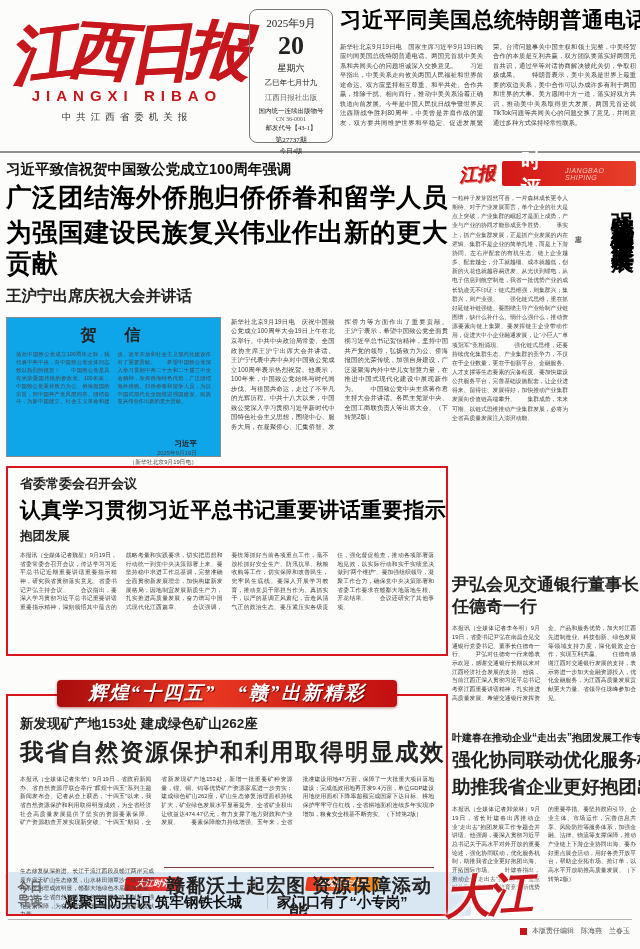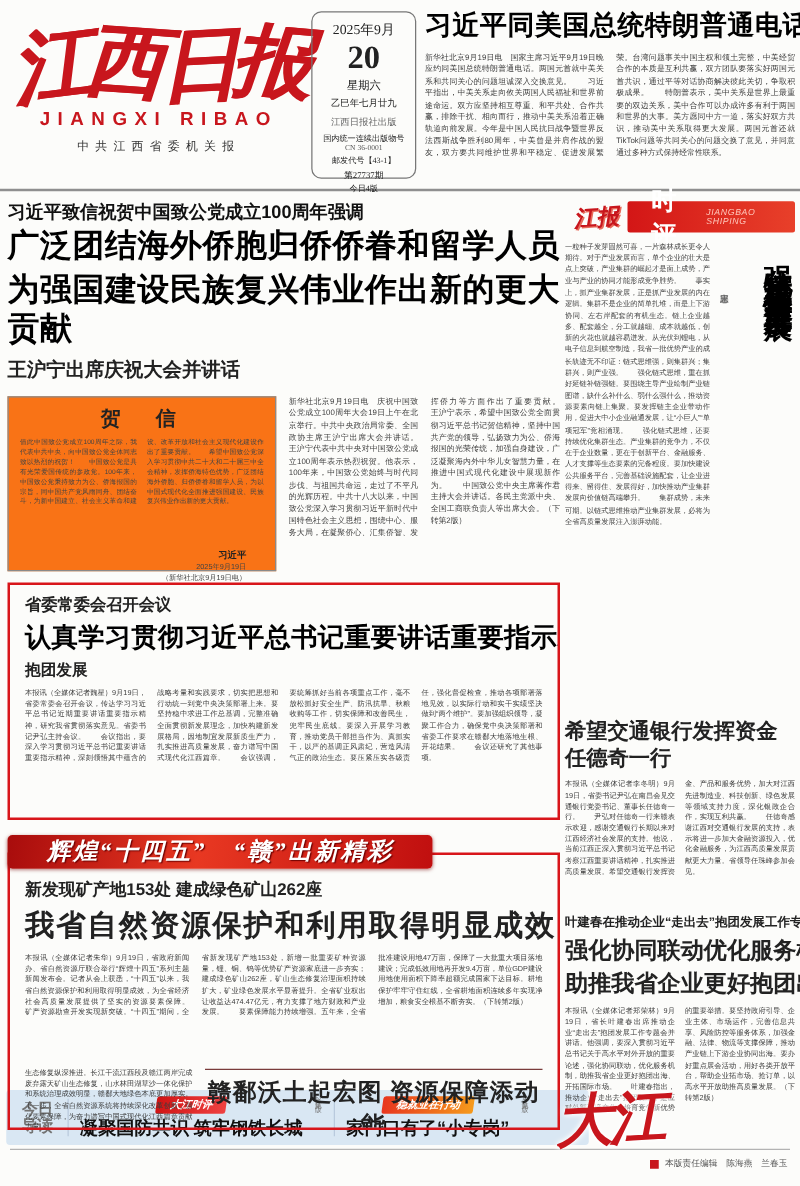--- a/index.html
+++ b/index.html
@@ -38,38 +38,38 @@
   .top-article h1{margin:0;font-size:21.5px;font-weight:bold;color:#000;letter-spacing:0.5px;white-space:nowrap;}
   .smallbody{font-size:6.3px;line-height:1.5;text-align:justify;color:#3c3c3c;overflow:hidden;}
   .top-article .smallbody{margin-top:8px;column-count:2;column-gap:10px;height:106px;}
 
   
   .main-left{position:absolute;left:6px;top:160px;width:442px;}
   .lead-kicker{font-size:14.5px;font-weight:bold;color:#111;}
   .lead-h{font-size:25.5px;font-weight:bold;color:#000;line-height:1.24;letter-spacing:0.5px;margin-top:3px;}
   .lead-sub{font-family:"Liberation Serif","DejaVu Serif",serif;font-weight:bold;font-size:15.5px;margin-top:6px;}
   .letter-row{display:flex;gap:10px;margin-top:10px;height:140px;}
-  .letter-box{width:215px;border:1px solid #8a8a8a;background:#f97316;padding:7px 9px 4px;}
+  .letter-box{width:215px;border:1px solid #8a8a8a;background:#0ea5e9;padding:7px 9px 4px;}
   .letter-title{text-align:center;font-family:"Liberation Serif","DejaVu Serif",serif;font-weight:bold;
                 font-size:16px;letter-spacing:6px;}
   .letter-body{margin-top:5px;column-count:2;column-gap:8px;font-size:5.3px;line-height:1.5;
                text-align:justify;color:#444;height:86px;overflow:hidden;}
   .letter-sig{text-align:right;margin-top:2px;padding-right:14px;}
   .letter-sig .nm{font-size:7.5px;font-weight:bold;}
   .letter-sig .dt,.letter-sig .src{font-size:5.8px;color:#444;}
   .lead-body{flex:1;column-count:2;column-gap:10px;font-size:6.3px;line-height:1.52;text-align:justify;
              color:#3c3c3c;height:140px;overflow:hidden;}
 
   .meeting-box{margin-top:9px;border:2px solid #d8151a;padding:7px 12px 6px;height:190px;overflow:hidden;}
   .meeting-box .kicker{font-size:13px;font-weight:bold;}
   .meeting-box h2{margin:3px 0 0;font-size:21px;font-weight:bold;color:#000;letter-spacing:0.3px;white-space:nowrap;}
   .meeting-box .sub{font-size:12.5px;font-weight:bold;margin-top:4px;}
   .meeting-box .smallbody{margin-top:6px;column-count:4;column-gap:9px;height:108px;font-size:5.8px;}
 
-  .banner-wrap{position:relative;z-index:2;display:flex;margin-top:12px;}
+  .banner-wrap{position:relative;z-index:2;display:flex;justify-content:center;margin-top:24px;}
   .banner{width:340px;height:27px;background:linear-gradient(100deg,#a80c0c,#e83822 45%,#c00f0f);
           border-radius:4px;display:flex;align-items:center;justify-content:center;
           box-shadow:0 1px 3px rgba(120,0,0,.5);}
   .banner span{font-family:"Liberation Serif","DejaVu Serif",serif;font-weight:bold;font-style:italic;
                font-size:19px;color:#fff;letter-spacing:2px;text-shadow:1px 1px 1px #6d0000;}
   .resources-box{position:relative;z-index:1;margin-top:-13px;border:2px solid #d8151a;
                  padding:19px 12px 17px;height:222px;overflow:hidden;}
   .resources-box .kicker{font-size:13.5px;font-weight:bold;}
   .resources-box h2{margin:3px 0 0;font-size:23.5px;font-weight:bold;letter-spacing:1.5px;white-space:nowrap;}
   .resources-box .smallbody{margin-top:7px;column-count:3;column-gap:10px;height:86px;font-size:5.8px;}
@@ -234,21 +234,21 @@
         <span class="comm-en">JIANGBAO SHIPING</span>
       </div>
     </div>
     <div class="comm-row">
       <div class="comm-text">一粒种子发芽固然可喜，一片森林成长更令人期待。对于产业发展而言，单个企业的壮大是点上突破，产业集群的崛起才是面上成势，产业与产业的协同才能形成竞争胜势。　　事实上，抓产业集群发展，正是抓产业发展的内在逻辑。集群不是企业的简单扎堆，而是上下游协同、左右岸配套的有机生态。链上企业越多、配套越全，分工就越细、成本就越低，创新的火花也就越容易迸发。从光伏到锂电，从电子信息到航空制造，我省一批优势产业的成长轨迹无不印证：链式思维强，则集群兴；集群兴，则产业强。　　强化链式思维，重在抓好延链补链强链。要围绕主导产业绘制产业链图谱，缺什么补什么、弱什么强什么，推动资源要素向链上集聚。要发挥链主企业带动作用，促进大中小企业融通发展，让“小巨人”“单项冠军”竞相涌现。　　强化链式思维，还要持续优化集群生态。产业集群的竞争力，不仅在于企业数量，更在于创新平台、金融服务、人才支撑等生态要素的完备程度。要加快建设公共服务平台，完善基础设施配套，让企业进得来、留得住、发展得好，加快推动产业集群发展向价值链高端攀升。　　集群成势，未来可期。以链式思维推动产业集群发展，必将为全省高质量发展注入澎湃动能。</div>
       <div class="comm-byline">宋思嘉</div>
       <div class="comm-vhead">强化链式思维加快产业集群发展</div>
     </div>
 
     <div class="bank">
-      <h3>希望交通银行发挥资金</h3>
+      <h3>尹弘会见交通银行董事长</h3>
       <h3>任德奇一行</h3>
       <div class="smallbody">本报讯（全媒体记者李冬明）9月19日，省委书记尹弘在南昌会见交通银行党委书记、董事长任德奇一行。　　尹弘对任德奇一行来赣表示欢迎，感谢交通银行长期以来对江西经济社会发展的支持。他说，当前江西正深入贯彻习近平总书记考察江西重要讲话精神，扎实推进高质量发展。希望交通银行发挥资金、产品和服务优势，加大对江西先进制造业、科技创新、绿色发展等领域支持力度，深化银政企合作，实现互利共赢。　　任德奇感谢江西对交通银行发展的支持，表示将进一步加大金融资源投入，优化金融服务，为江西高质量发展贡献更大力量。省领导任珠峰参加会见。</div>
     </div>
 
     <div class="enterprise">
       <div class="kicker">叶建春在推动企业“走出去”抱团发展工作专题会上强调</div>
       <h3>强化协同联动优化服务机制</h3>
       <h3>助推我省企业更好抱团出海</h3>
       <div class="smallbody">本报讯（全媒体记者郑荣林）9月19日，省长叶建春出席推动企业“走出去”抱团发展工作专题会并讲话。他强调，要深入贯彻习近平总书记关于高水平对外开放的重要论述，强化协同联动，优化服务机制，助推我省企业更好抱团出海、开拓国际市场。　　叶建春指出，推动企业“走出去”抱团发展，是应对外部环境变化、培育竞争新优势的重要举措。要坚持政府引导、企业主体、市场运作，完善信息共享、风险防控等服务体系，加强金融、法律、物流等支撑保障，推动产业链上下游企业协同出海。要办好重点展会活动，用好各类开放平台，帮助企业拓市场、抢订单，以高水平开放助推高质量发展。（下转第2版）</div>
       <div class="dj-logo">

